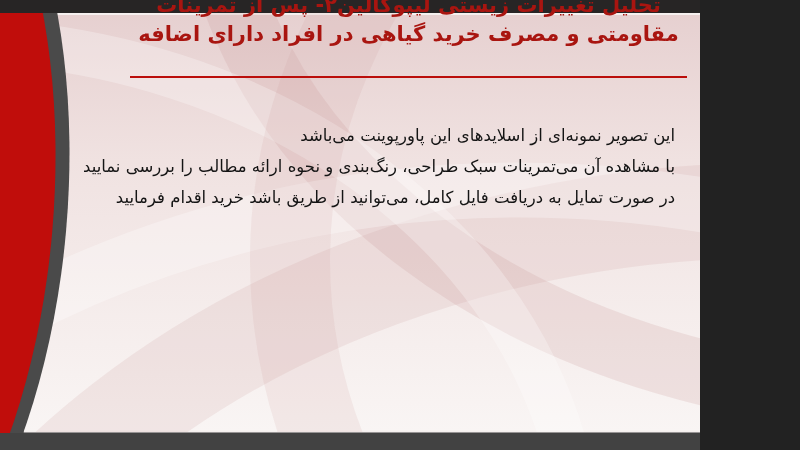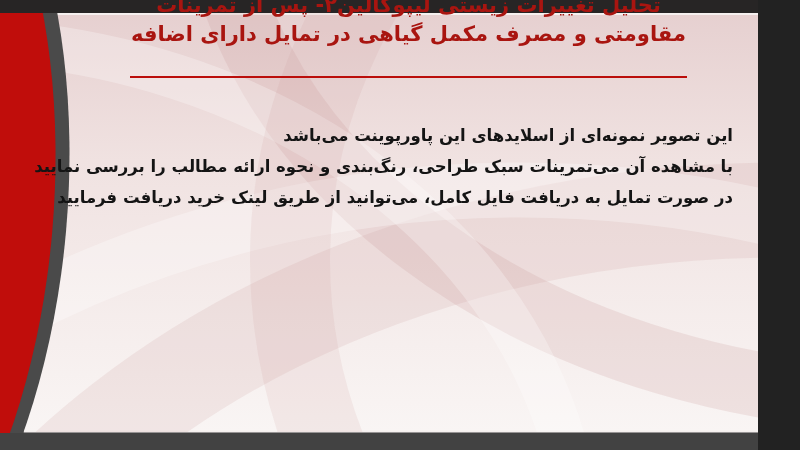--- a/index.html
+++ b/index.html
@@ -1,17 +1,17 @@
 <!DOCTYPE html>
 <html style="--frame-dark: #383838; --top-bar: #272525; --bottom-bar: #424242; --title-red: #a91510; --rule-red: #bb0e0b; --body-text: #141414; --left-ellipse-red: #c00d0b; --right-ellipse-red: #de1511; --ring-gray: #4a4a4a; --plate-border: #f5f0ef;"><head>
 <meta charset="utf-8">
 <style>
   html,body { margin:0; padding:0; background:#222; }
   .stage {
-    position:relative; width:758px; height:450px; overflow:hidden;
+    position:relative; width:700px; height:450px; overflow:hidden;
     background:var(--frame-dark,#383838);
     font-family:"DejaVu Sans", sans-serif;
   }
   .bg-svg { position:absolute; top:0; left:0; width:800px; height:450px; display:block; }
 
   .slide-title {
     position:absolute; top:-9px; left:130px; width:557px;
     text-align:center; direction:rtl;
     font-weight:bold; font-size:21px; line-height:29px;
     color:var(--title-red,#a91510);
@@ -19,21 +19,21 @@
   }
   .slide-title .t-line { display:block; white-space:nowrap; position:relative; z-index:2; }
   .title-rule {
     position:absolute; left:0; top:85px; width:100%; height:2px;
     background:var(--rule-red,#bb0e0b); z-index:1;
   }
 
   .slide-body {
     position:absolute; top:120px; right:25px; width:645px;
     direction:rtl; text-align:right;
-    font-size:16.5px; line-height:31px; font-weight:700;
+    font-size:16.5px; line-height:31px; font-weight:400;
     color:var(--body-text,#141414);
     z-index:3;
   }
   .slide-body .b-line { display:block; white-space:nowrap; }
 </style>
 </head>
 <body>
 
 <div class="stage">
 
@@ -71,22 +71,22 @@
       <ellipse cx="-170" cy="213" rx="223" ry="446" style="fill:var(--left-ellipse-red,#c00d0b)"></ellipse>
     </g>
 
     <rect x="0" y="0" width="800" height="13" style="fill:var(--top-bar,#272525)"></rect>
     <rect x="0" y="433" width="800" height="17" style="fill:var(--bottom-bar,#424242)"></rect>
   </svg>
 
   <div class="slide-title">
     <div class="title-rule"></div>
     <span class="t-line">تحلیل تغییرات زیستی لیپوکالین۲- پس از تمرینات</span>
-    <span class="t-line">مقاومتی و مصرف مکمل گیاهی در تمایل دارای اضافه</span>
+    <span class="t-line">مقاومتی و مصرف خرید گیاهی در افراد دارای اضافه</span>
   </div>
 
   <div class="slide-body">
     <span class="b-line">این تصویر نمونه‌ای از اسلایدهای این پاورپوینت می‌باشد</span>
     <span class="b-line">با مشاهده آن می‌تمرینات سبک طراحی، رنگ‌بندی و نحوه ارائه مطالب را بررسی نمایید</span>
-    <span class="b-line">در صورت تمایل به دریافت فایل کامل، می‌توانید از طریق لینک خرید دریافت فرمایید</span>
+    <span class="b-line">در صورت تمایل به دریافت فایل کامل، می‌توانید از طریق باشد خرید اقدام فرمایید</span>
   </div>
 
 </div>
 
 </body></html>

